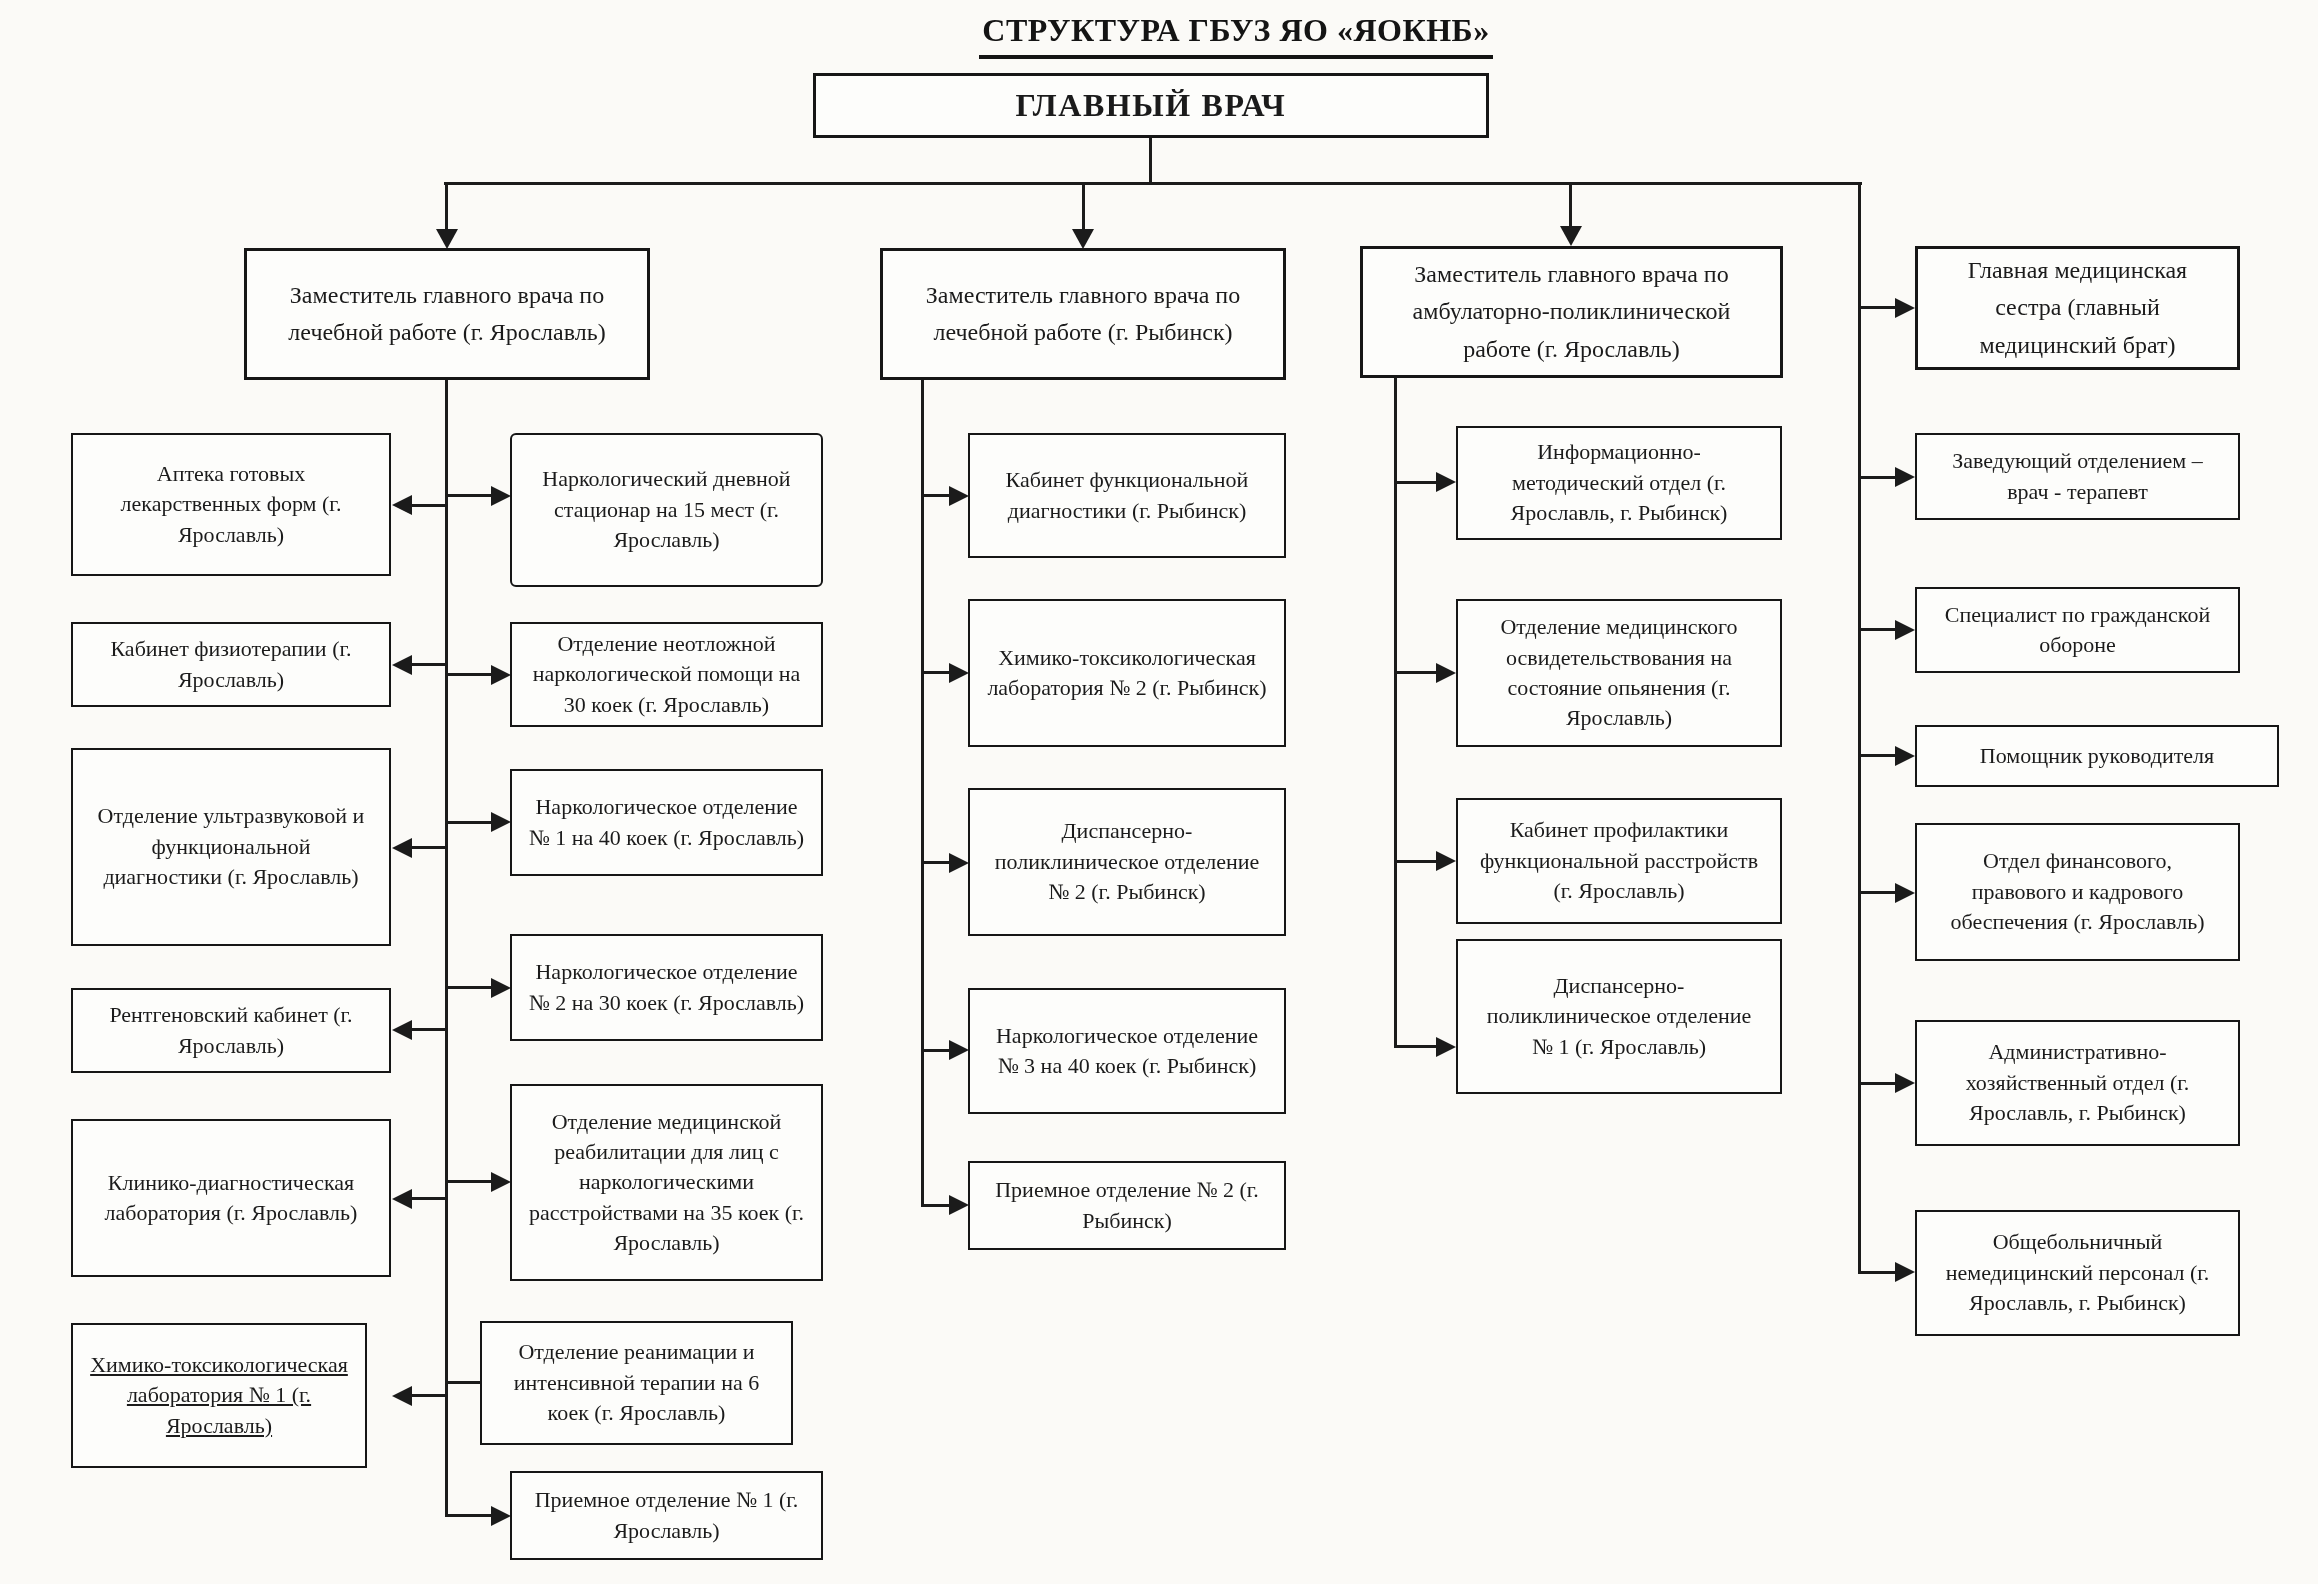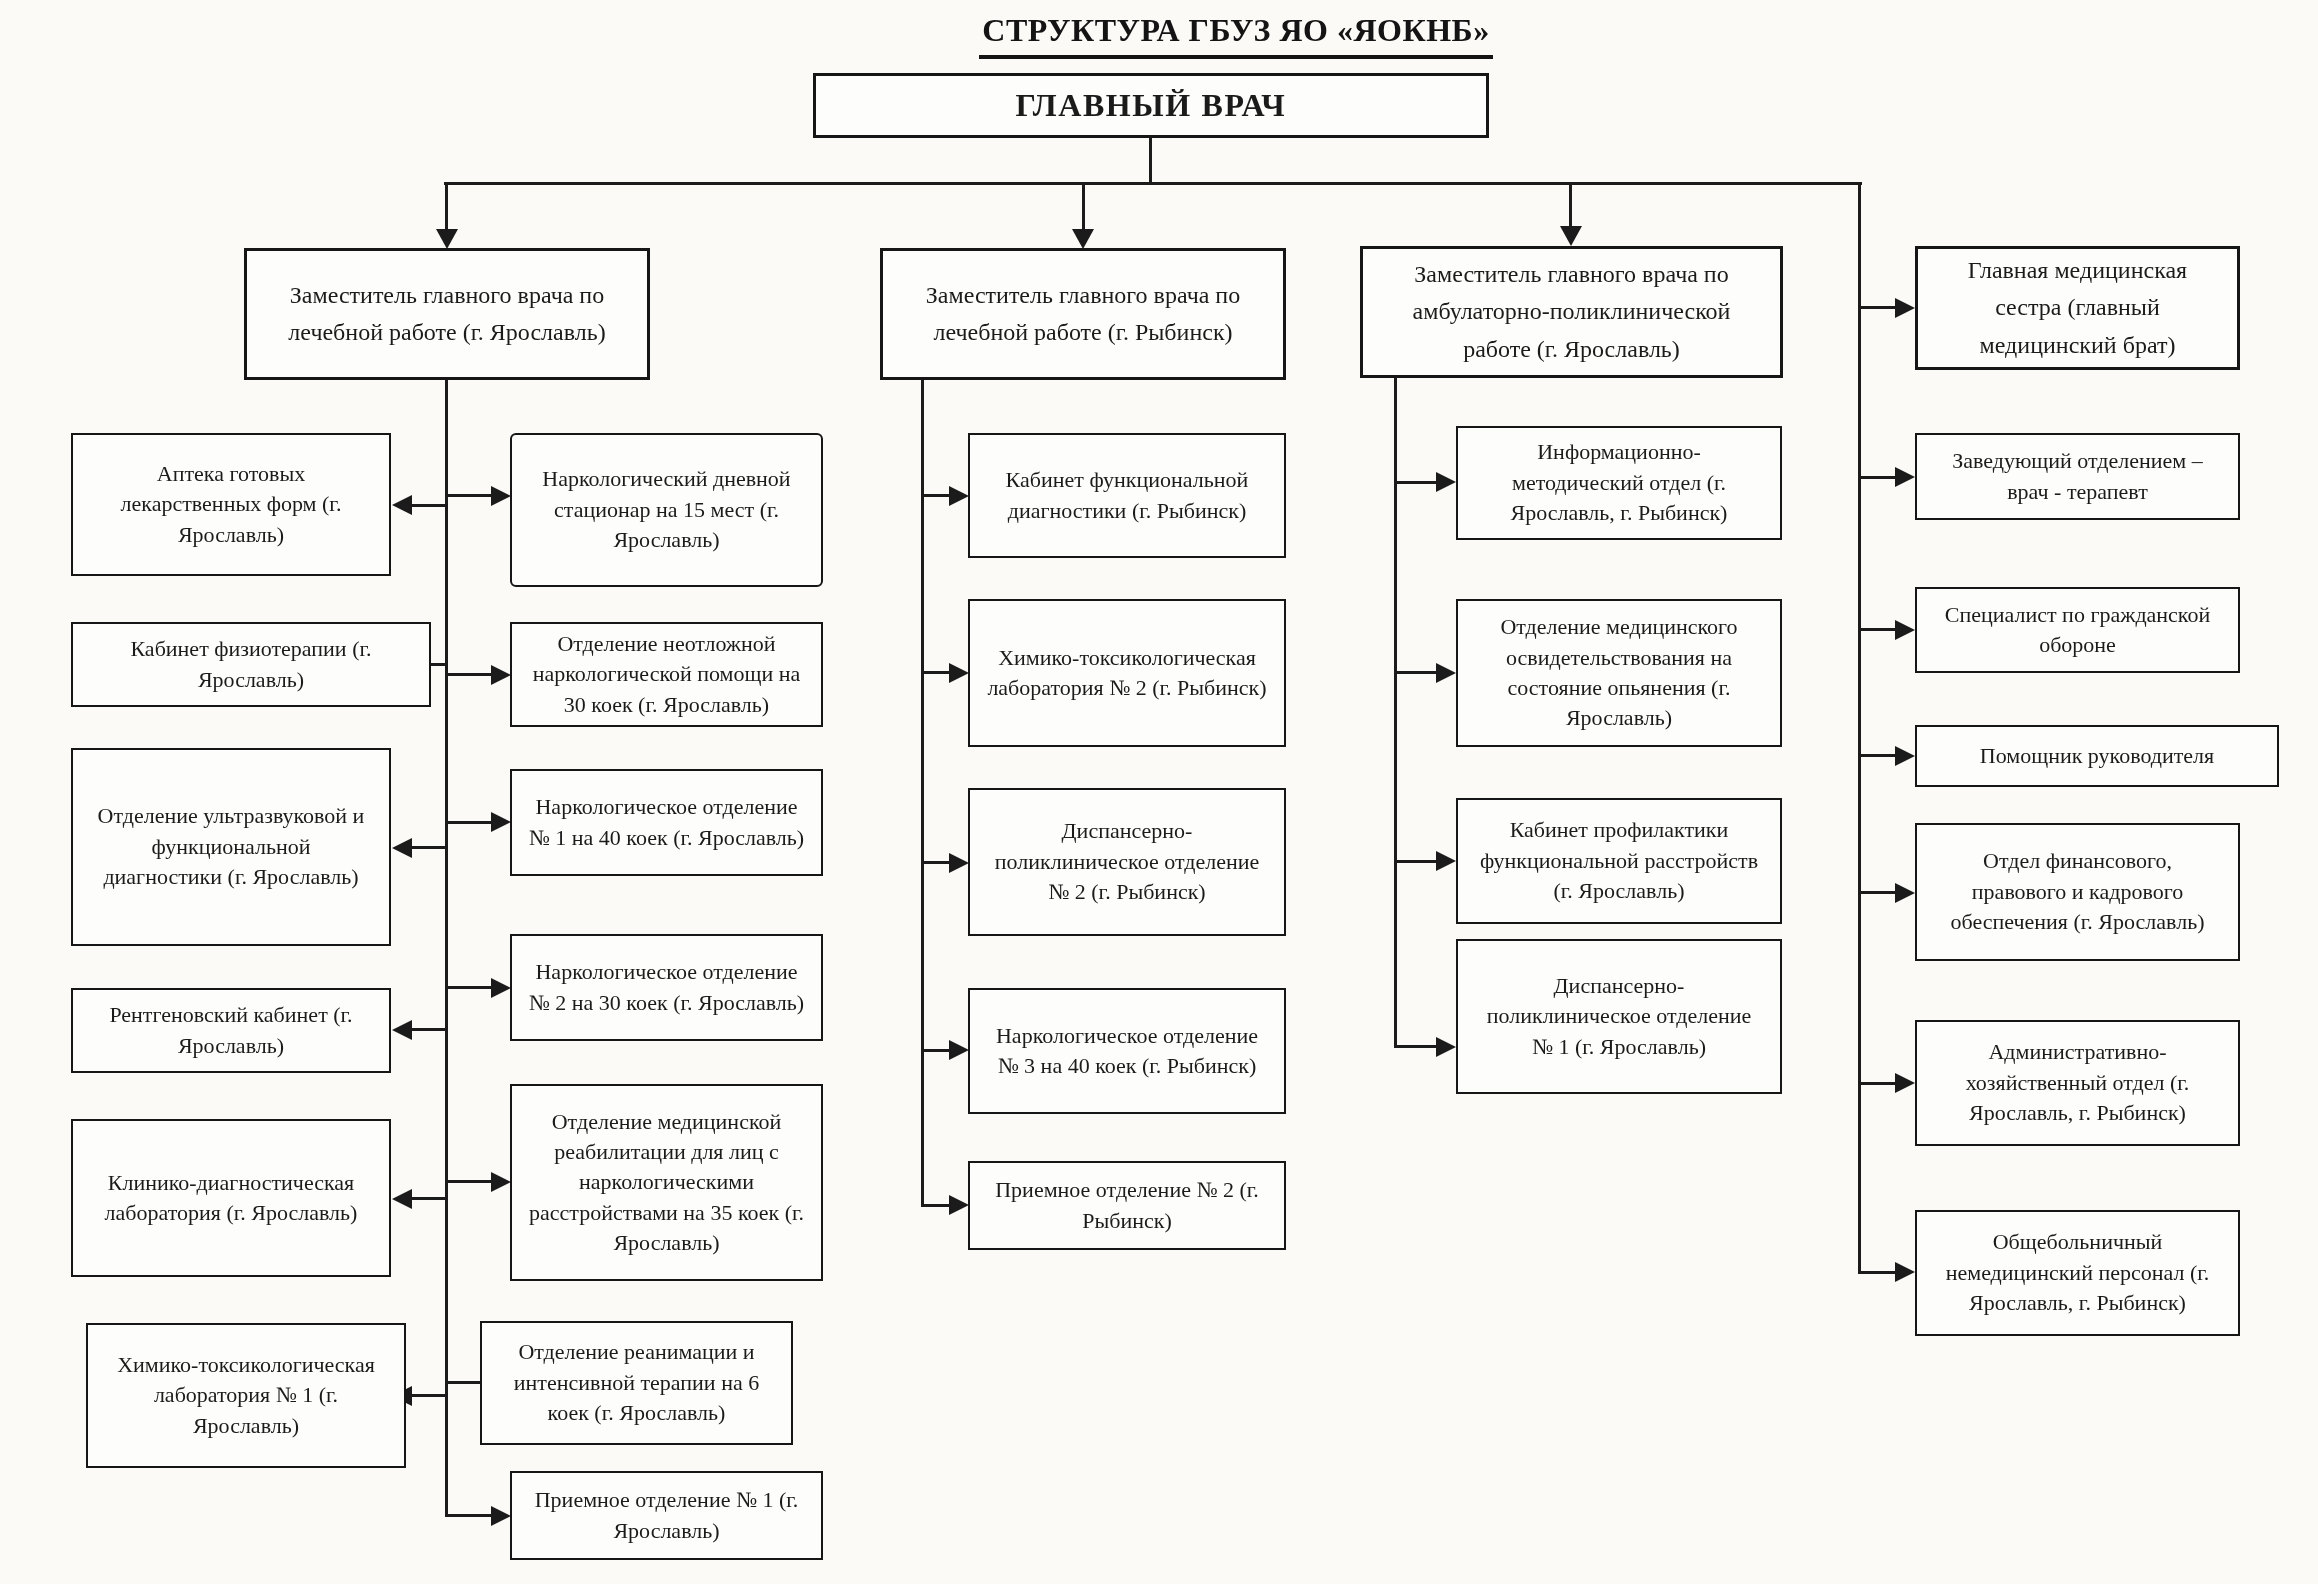--- a/index.html
+++ b/index.html
@@ -89,25 +89,25 @@
   <div class="hl" style="left:445px;top:986px;width:46px;"></div>
   <div class="ar" style="left:491px;top:978px;"></div>
   <div class="hl" style="left:445px;top:1180px;width:46px;"></div>
   <div class="ar" style="left:491px;top:1172px;"></div>
   <div class="hl" style="left:445px;top:1381px;width:46px;"></div>
   <div class="ar" style="left:491px;top:1373px;"></div>
   <div class="hl" style="left:445px;top:1514px;width:46px;"></div>
   <div class="ar" style="left:491px;top:1506px;"></div>
 
   <div class="n" style="left:71px;top:433px;width:320px;height:143px;">Аптека готовых лекарственных форм (г. Ярославль)</div>
-  <div class="n" style="left:71px;top:622px;width:360px;height:85px;">Кабинет физиотерапии (г. Ярославль)</div>
+  <div class="n" style="left:71px;top:622px;width:320px;height:85px;">Кабинет физиотерапии (г. Ярославль)</div>
   <div class="n" style="left:71px;top:748px;width:320px;height:198px;">Отделение ультразвуковой и функциональной диагностики (г. Ярославль)</div>
   <div class="n" style="left:71px;top:988px;width:320px;height:85px;">Рентгеновский кабинет (г. Ярославль)</div>
   <div class="n" style="left:71px;top:1119px;width:320px;height:158px;">Клинико-диагностическая лаборатория (г. Ярославль)</div>
-  <div class="n" style="left:86px;top:1323px;width:320px;height:145px;">Химико-токсикологическая лаборатория № 1 (г. Ярославль)</div>
+  <div class="n" style="left:71px;top:1323px;width:296px;height:145px;text-decoration:underline;">Химико-токсикологическая лаборатория № 1 (г. Ярославль)</div>
 
   <div class="n" style="left:510px;top:433px;width:313px;height:154px;border-radius:6px;">Наркологический дневной стационар на 15 мест (г. Ярославль)</div>
   <div class="n" style="left:510px;top:622px;width:313px;height:105px;">Отделение неотложной наркологической помощи на 30 коек (г. Ярославль)</div>
   <div class="n" style="left:510px;top:769px;width:313px;height:107px;">Наркологическое отделение № 1 на 40 коек (г. Ярославль)</div>
   <div class="n" style="left:510px;top:934px;width:313px;height:107px;">Наркологическое отделение № 2 на 30 коек (г. Ярославль)</div>
   <div class="n" style="left:510px;top:1084px;width:313px;height:197px;">Отделение медицинской реабилитации для лиц с наркологическими расстройствами на 35 коек (г. Ярославль)</div>
   <div class="n" style="left:480px;top:1321px;width:313px;height:124px;">Отделение реанимации и интенсивной терапии на 6 коек (г. Ярославль)</div>
   <div class="n" style="left:510px;top:1471px;width:313px;height:89px;">Приемное отделение № 1 (г. Ярославль)</div>
 
   <div class="vl" style="left:921px;top:380px;height:827px;"></div>

